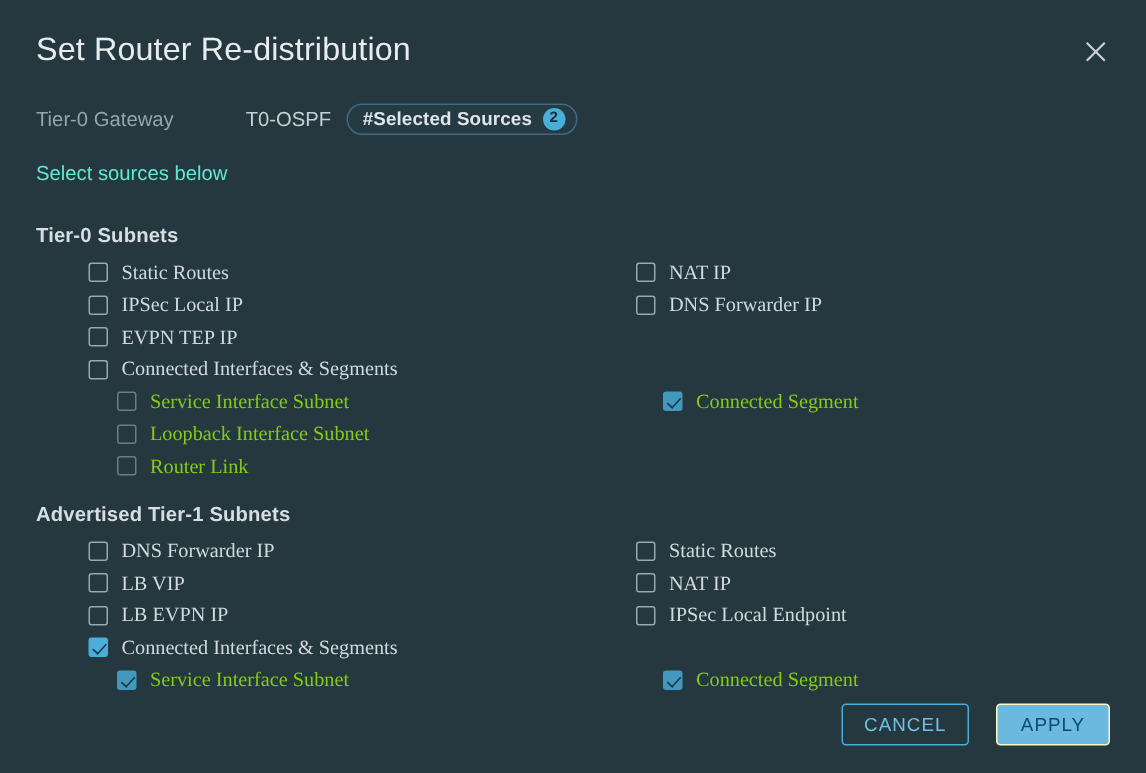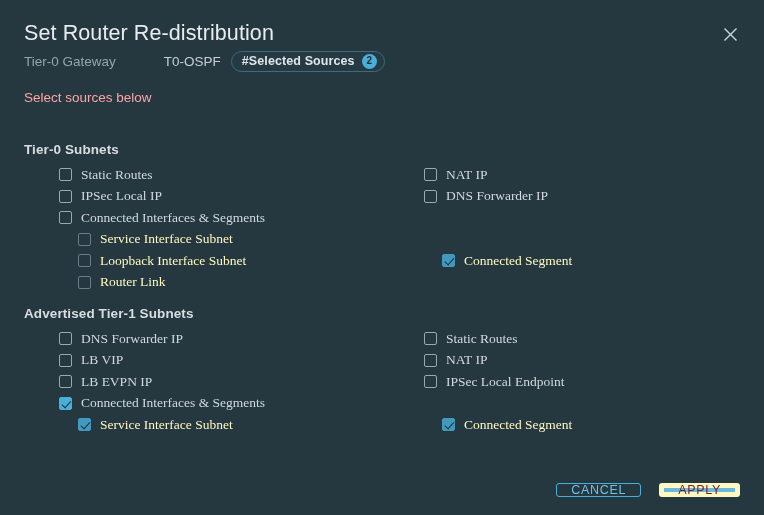--- a/index.html
+++ b/index.html
@@ -46,21 +46,21 @@
     cursor: pointer;
     background: none;
     border: none;
   }
   .close-btn svg { display: block; }
 
   
   .breadcrumb {
     display: flex;
     align-items: center;
-    margin-top: 2px;
+    margin-top: 20px;
     height: 22px;
   }
   .crumb {
     font-size: 13.5px;
     color: #94a5ad;
     white-space: nowrap;
   }
   .crumb.active {
     color: #c5cfd4;
     margin-left: 48px;
@@ -98,22 +98,22 @@
   }
 
   
   .body {
     padding: 0 24px;
     margin-top: 18px;
   }
 
   .hint {
     font-size: 13.5px;
-    color: #fca5a5;
-    margin-bottom: 36px;
+    color: #5eead4;
+    margin-bottom: 25px;
     line-height: 16px;
   }
 
   .section { margin-bottom: 2px; }
 
   .section-title {
     font-size: 13.5px;
     font-weight: 700;
     color: #d7dee2;
     margin-bottom: 7px;
@@ -169,55 +169,55 @@
   .cb.dim { border-color: #6a7c85; }
   .cb.checked.dim { background: #49afd9; border-color: #49afd9; opacity: 0.82; }
 
   .opt-label {
     margin-left: 9px;
     font-size: 13.5px;
     color: #d2dadf;
     line-height: 16px;
     white-space: nowrap;
   }
-  .opt-label.dim { color: #fef9c3; }
+  .opt-label.dim { color: #84cc16; }
 
   
   .footer {
     position: absolute;
     left: 0;
     right: 0;
     bottom: 18px;
     display: flex;
     justify-content: flex-end;
     align-items: center;
     padding-right: 24px;
   }
   .btn {
-    height: 14px;
+    height: 28px;
     min-width: 76px;
     padding: 0 14px;
     font-size: 12.5px;
     font-family: "Liberation Sans", sans-serif;
     letter-spacing: 0.7px;
     border-radius: 3px;
     cursor: pointer;
     display: inline-flex;
     align-items: center;
     justify-content: center;
   }
   .btn-outline {
     background: transparent;
     border: 1px solid #49afd9;
     color: #6ec2e3;
   }
   .btn-primary {
     background: #6cb9e0;
-    border: 5px solid #fef9c3;
-    color: #7f1d1d;
+    border: 1px solid #fef9c3;
+    color: #0c4a6e;
     margin-left: 18px;
   }
 </style>
 </head>
 <body>
 
 <div class="dialog">
 
   <div class="header">
     <div class="title">Set Router Re-distribution</div>
@@ -249,20 +249,24 @@
               <div class="opt pad-left">
                 <span class="cb"></span>
                 <span class="opt-label">Static Routes</span>
               </div>
               <div class="opt pad-left">
                 <span class="cb"></span>
                 <span class="opt-label">IPSec Local IP</span>
               </div>
               <div class="opt pad-left">
                 <span class="cb"></span>
+                <span class="opt-label">EVPN TEP IP</span>
+              </div>
+              <div class="opt pad-left">
+                <span class="cb"></span>
                 <span class="opt-label">Connected Interfaces &amp; Segments</span>
               </div>
               <div class="opt pad-left nested">
                 <span class="cb dim"></span>
                 <span class="opt-label dim">Service Interface Subnet</span>
               </div>
               <div class="opt pad-left nested">
                 <span class="cb dim"></span>
                 <span class="opt-label dim">Loopback Interface Subnet</span>
               </div>

